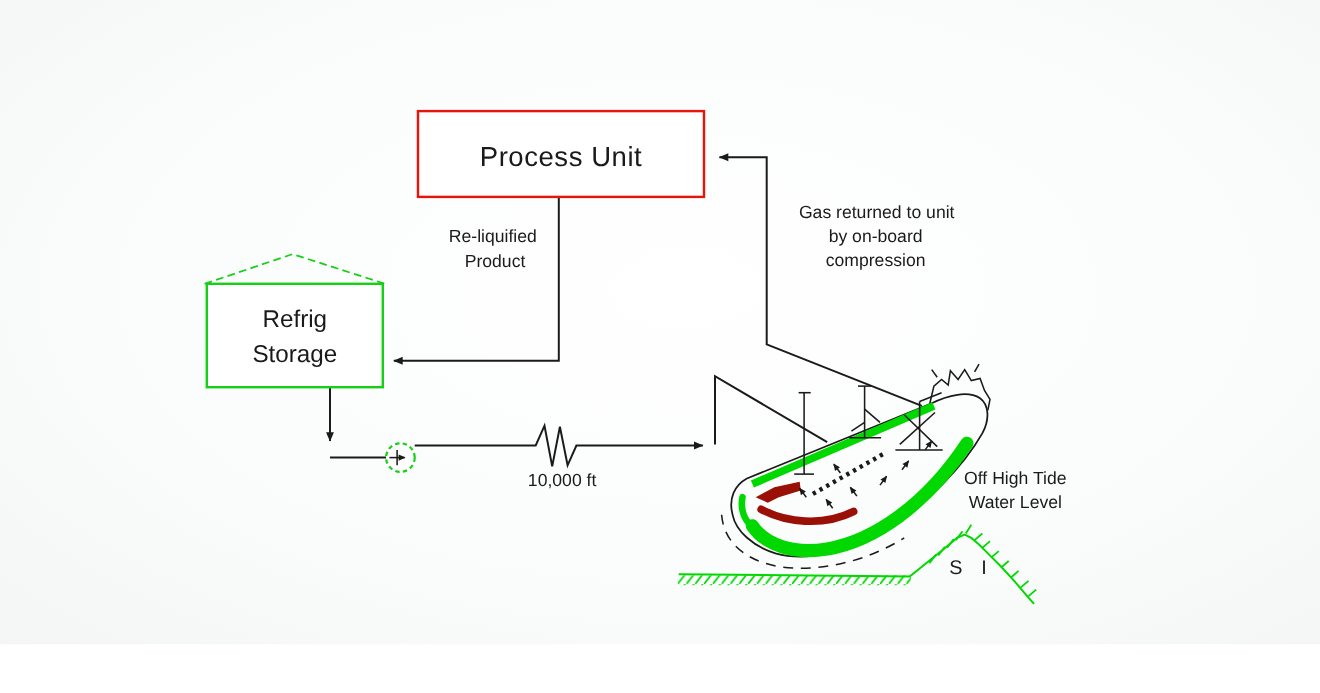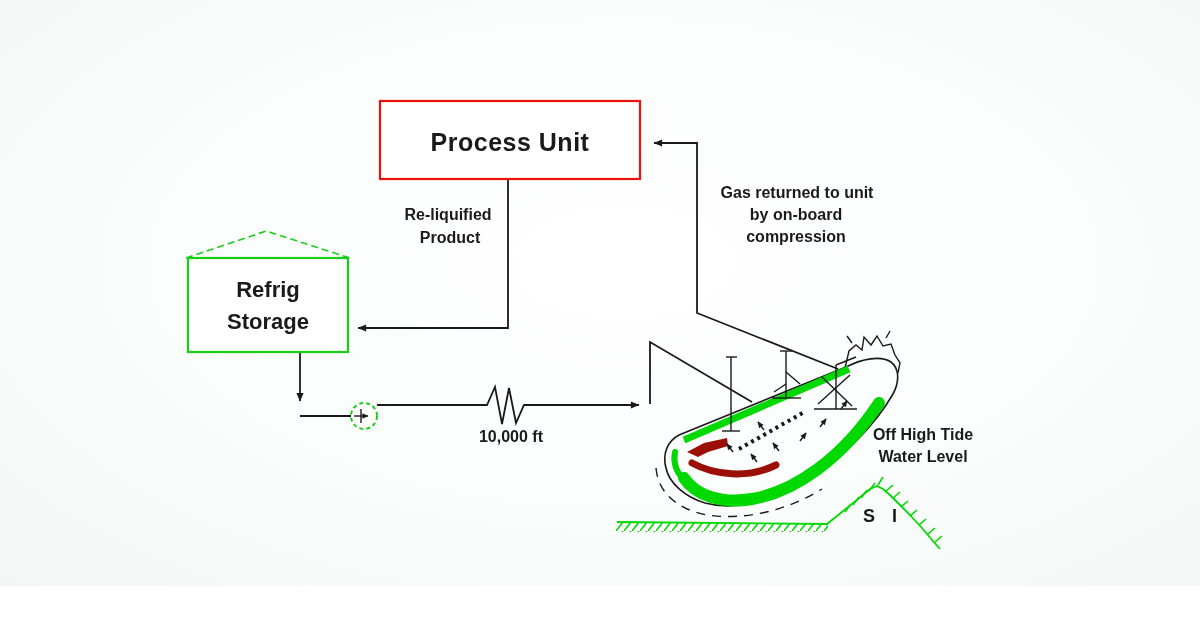--- a/index.html
+++ b/index.html
@@ -2,21 +2,20 @@
 <html><head>
 <meta charset="utf-8">
 <style>
   :root{
     --ink:#1a1a1a; --red:#e81309; --boxgreen:#18cf18; --green:#00d800; --maroon:#9a1006;
   }
   html,body{margin:0;padding:0;}
   .stage{
     position:relative;width:1200px;height:586px;overflow:hidden;
     background:radial-gradient(ellipse at 52% 45%, #ffffff 0%, #fbfcfc 55%, #f4f6f6 100%);
-    font-weight:bold;
   }
   svg{position:absolute;left:0;top:0;}
   text{font-family:"Liberation Sans", sans-serif; fill:var(--ink);}
   .t-process{font-size:25px; letter-spacing:0.5px;}
   .t-store{font-size:22px;}
   .t-small{font-size:16px;}
   .t-shore{font-size:18px; letter-spacing:6px;}
   .pipe{stroke:var(--ink); stroke-width:1.8; fill:none;}
   .thin{stroke:var(--ink); stroke-width:1.4; fill:none;}
   .shipline{stroke:var(--ink); stroke-width:1.6; fill:none;}

